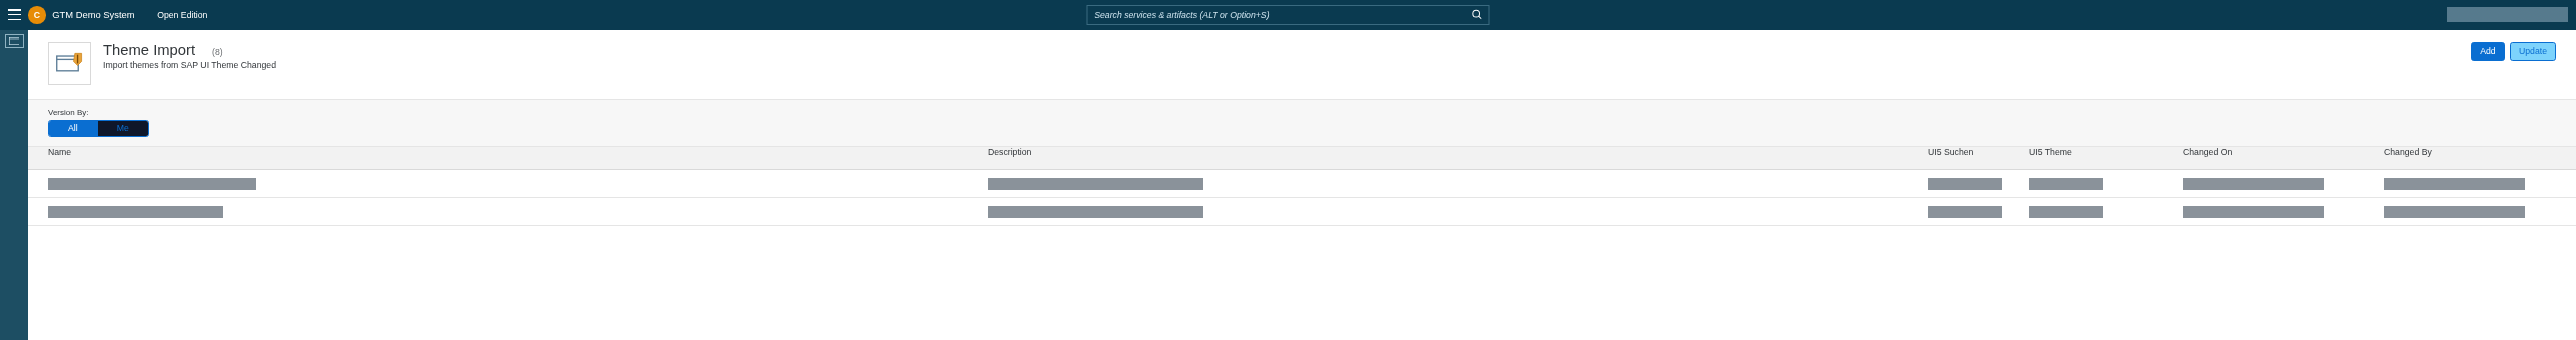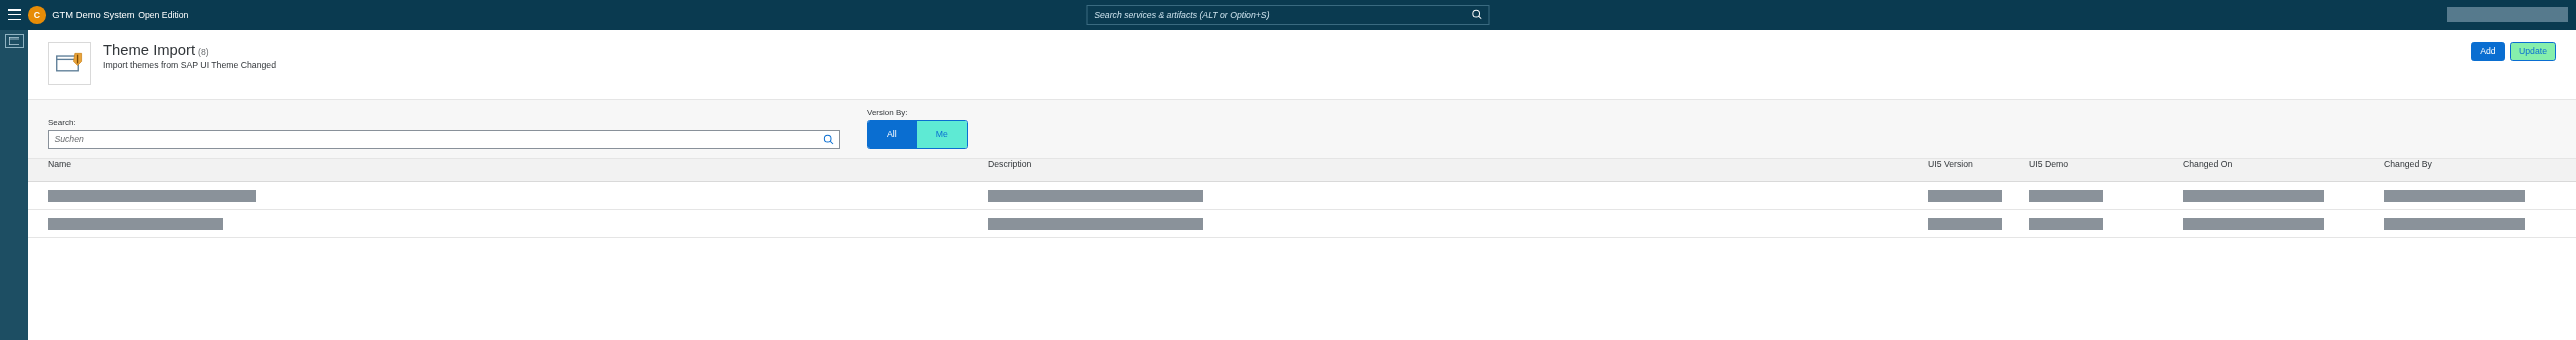--- a/index.html
+++ b/index.html
@@ -18,21 +18,21 @@
     position: relative;
   }
   .hamburger { width: 13.4px; height: 10.7px; display:flex; flex-direction:column; justify-content:space-between; cursor:pointer; }
   .hamburger span { display:block; height:1.3px; background:#fff; }
   .avatar-circle {
     width: 17.5px; height: 17.5px; border-radius: 50%;
     background: #e78c07; color:#fff; display:flex; align-items:center; justify-content:center;
     font-size: 8.7px; font-weight: bold;
   }
   .shell-title { font-size: 9.4px; }
-  .shell-title .edition { font-weight: 300; margin-left: 1px; font-size: 8.7px; }
+  .shell-title .edition { font-weight: 300; margin-left: 20px; font-size: 8.7px; }
 
   .shell-search-wrap {
     position: absolute; left: 50%; transform: translateX(-50%);
     width: 403px;
   }
   .shell-search {
     display:flex; align-items:center;
     background: #0a3a50;
     border: 0.7px solid #3a6a80;
     height: 20px; padding: 0 6.7px;
@@ -70,32 +70,32 @@
     display:flex; align-items:flex-start;
   }
   .page-icon-box {
     width: 43px; height: 43px; border:0.7px solid #d9d9d9;
     display:flex; align-items:center; justify-content:center;
     margin-right: 12px;
   }
   .page-icon-svg { width: 27px; height: 21.5px; }
   .page-titles h1 {
     font-size: 14.8px; font-weight: 400; color:#32363a;
-    display:flex; align-items:baseline; gap: 3px;
+    display:flex; align-items:baseline; gap: 17px;
   }
   .page-titles .count { font-size: 8.7px; color:#6a6d70; }
   .page-titles .subtitle { font-size: 8.7px; color:#32363a; margin-top: 2.7px; }
 
   .page-actions { margin-left:auto; display:flex; gap:5.4px; align-items:flex-start; }
   .btn {
     height: 19px; padding: 0 8px; font-size: 8.7px;
     border-radius: 2.7px; cursor:pointer; display:inline-flex; align-items:center;
   }
   .btn-primary { background:#0a6ed1; color:#fff; border:0.7px solid #0a6ed1; }
-  .btn-secondary { background:#86efac; color:#0a6ed1; border:0.7px solid #0a6ed1; }
+  .btn-secondary { background:#7dd3fc; color:#0a6ed1; border:0.7px solid #0a6ed1; }
 
   
   .filter-bar {
     background:#f7f7f7; border-top:0.7px solid #e5e5e5; border-bottom:0.7px solid #e5e5e5;
     padding: 8px 20px 9.4px 20px;
     display:flex; gap: 27px; align-items:flex-end;
   }
   .filter-group label { display:block; font-size:8px; color:#32363a; margin-bottom:2.7px; }
   .search-field {
     width: 792px; height: 19px; background:#fff; border:0.7px solid #89919a;
@@ -103,24 +103,24 @@
   }
   .search-field input {
     flex:1; border:none; outline:none; font-size:8.7px; font-style:italic; color:#6a6d70;
     background:transparent;
   }
   .search-field input::placeholder { color:#6a6d70; font-style:italic; }
   .search-field .sicon { color:#0a6ed1; }
 
   .seg {
     display:flex; border:0.7px solid #0a6ed1; border-radius:2.7px; overflow:hidden;
-    height: 29px;
+    height: 17px;
   }
   .seg button {
-    border:none; background:#5eead4; color:#0a6ed1; padding:0 19px; font-size:8.7px; cursor:pointer;
+    border:none; background:#0f172a; color:#0a6ed1; padding:0 19px; font-size:8.7px; cursor:pointer;
   }
   .seg button.active { background:#0a6ed1; color:#fff; }
   .seg button + button { border-left:0.7px solid #0a6ed1; }
 
   
   .table { width:100%; }
   .thead {
     display:flex; background:#f2f2f2; border-bottom:0.7px solid #d9d9d9;
     padding: 0 20px; height: 23px; 
     font-size:8.7px; color:#32363a;
@@ -211,46 +211,34 @@
         <div class="subtitle">Import themes from SAP UI Theme Changed</div>
       </div>
       <div class="page-actions">
         <button class="btn btn-primary">Add</button>
         <button class="btn btn-secondary">Update</button>
       </div>
     </div>
 
     <div class="filter-bar">
       <div class="filter-group">
-        <label>Search:</label>
-        <div class="search-field">
-          <input type="text" placeholder="Suchen" style="">
-          <span class="sicon">
-            <svg width="10.7" height="10.7" viewBox="0 0 16 16" fill="none" stroke="#0a6ed1" stroke-width="1.5">
-              <circle cx="7" cy="7" r="5"></circle>
-                <line x1="11" y1="11" x2="15" y2="15"></line>
-            </svg>
-          </span>
-        </div>
-      </div>
-      <div class="filter-group">
         <label>Version By:</label>
         <div class="seg">
           <button class="active">All</button>
           <button>Me</button>
         </div>
       </div>
     </div>
 
     <div class="table">
       <div class="thead">
         <div class="col-name">Name</div>
         <div class="col-desc">Description</div>
-        <div class="col-ui5v">UI5 Version</div>
-        <div class="col-ui5t">UI5 Demo</div>
+        <div class="col-ui5v">UI5 Suchen</div>
+        <div class="col-ui5t">UI5 Theme</div>
         <div class="col-chgon">Changed On</div>
         <div class="col-chgby">Changed By</div>
       </div>
 
       <div class="trow">
         <div class="col-name">
             <div class="cell-ph w1"></div>
           </div>
         <div class="col-desc">
             <div class="cell-ph w3"></div>

